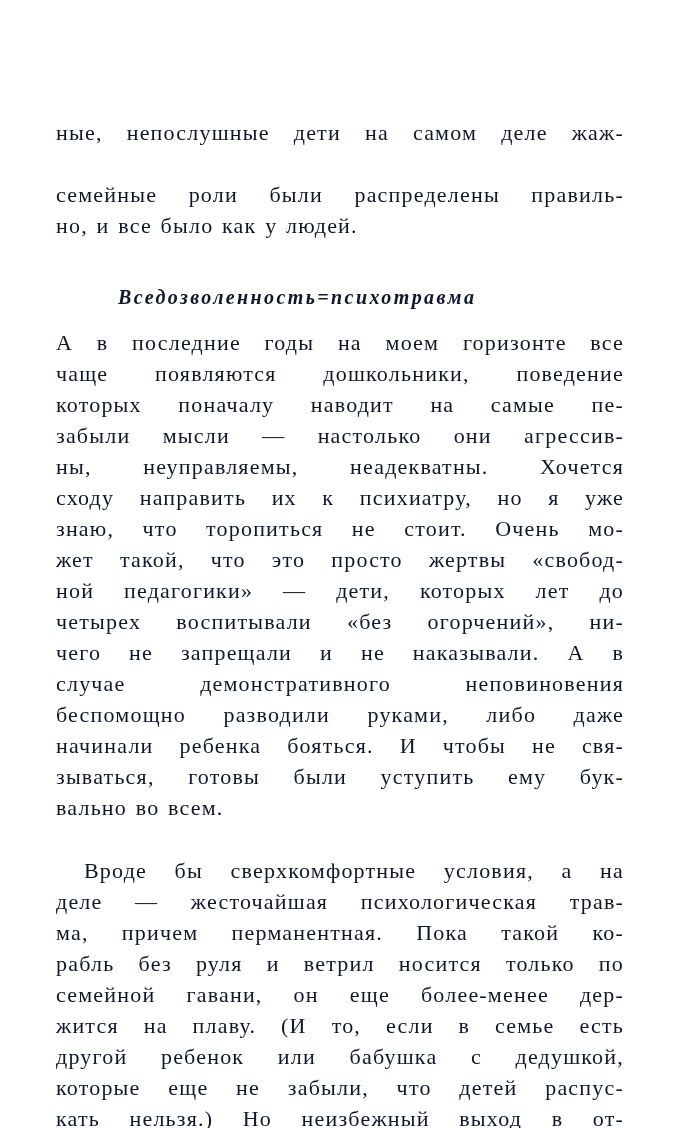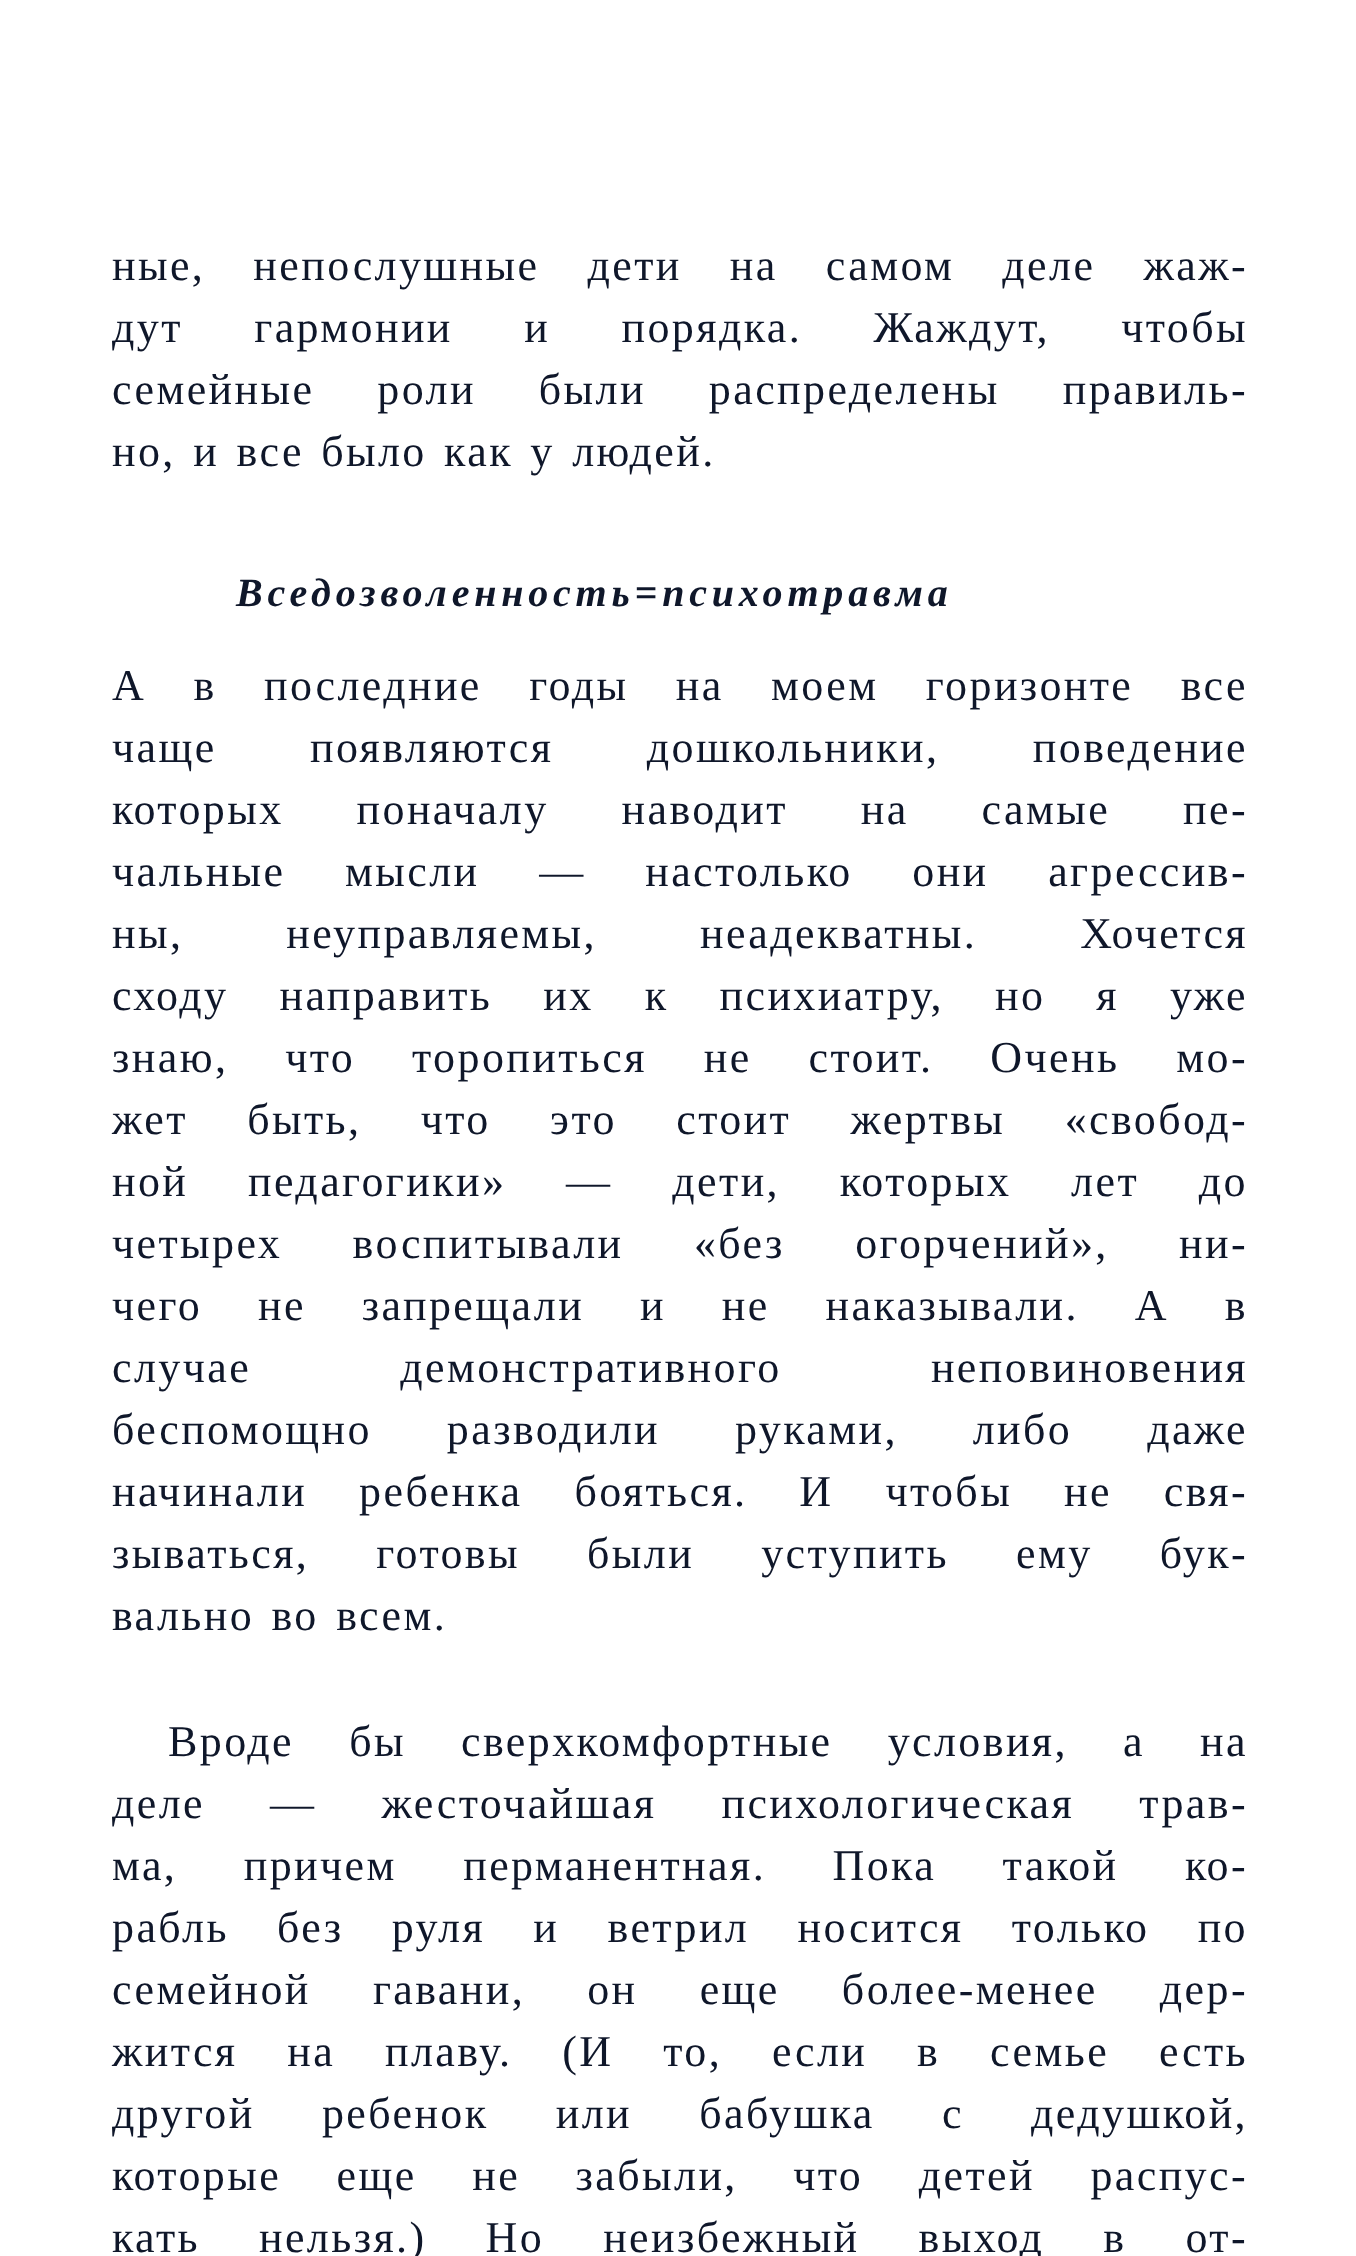--- a/index.html
+++ b/index.html
@@ -25,34 +25,33 @@
     text-align: justify; text-align-last: justify;
     letter-spacing: 2.4px; white-space: nowrap;
   }
 </style>
 </head>
 <body>
 
 <div class="page">
 
   <div class="line" style="top:104px">ные, непослушные дети на самом деле жаж-</div>
-  <div class="line" style="top:135px">дут гармонии и порядка. Жаждут, чтобы</div>
   <div class="line" style="top:166px">семейные роли были распределены правиль-</div>
   <div class="line last" style="top:197px">но, и все было как у людей.</div>
 
   <div class="heading">Вседозволенность=психотравма</div>
 
   <div class="line" style="top:314px">А в последние годы на моем горизонте все</div>
   <div class="line" style="top:345px">чаще появляются дошкольники, поведение</div>
   <div class="line" style="top:376px">которых поначалу наводит на самые пе-</div>
-  <div class="line" style="top:407px">чальные мысли — настолько они агрессив-</div>
+  <div class="line" style="top:407px">забыли мысли — настолько они агрессив-</div>
   <div class="line" style="top:438px">ны, неуправляемы, неадекватны. Хочется</div>
   <div class="line" style="top:469px">сходу направить их к психиатру, но я уже</div>
   <div class="line" style="top:500px">знаю, что торопиться не стоит. Очень мо-</div>
-  <div class="line" style="top:531px">жет быть, что это стоит жертвы «свобод-</div>
+  <div class="line" style="top:531px">жет такой, что это просто жертвы «свобод-</div>
   <div class="line" style="top:562px">ной педагогики» — дети, которых лет до</div>
   <div class="line" style="top:593px">четырех воспитывали «без огорчений», ни-</div>
   <div class="line" style="top:624px">чего не запрещали и не наказывали. А в</div>
   <div class="line" style="top:655px">случае демонстративного неповиновения</div>
   <div class="line" style="top:686px">беспомощно разводили руками, либо даже</div>
   <div class="line" style="top:717px">начинали ребенка бояться. И чтобы не свя-</div>
   <div class="line" style="top:748px">зываться, готовы были уступить ему бук-</div>
   <div class="line last" style="top:779px">вально во всем.</div>
 
   <div class="line" style="top:873px">деле — жесточайшая психологическая трав-</div>

